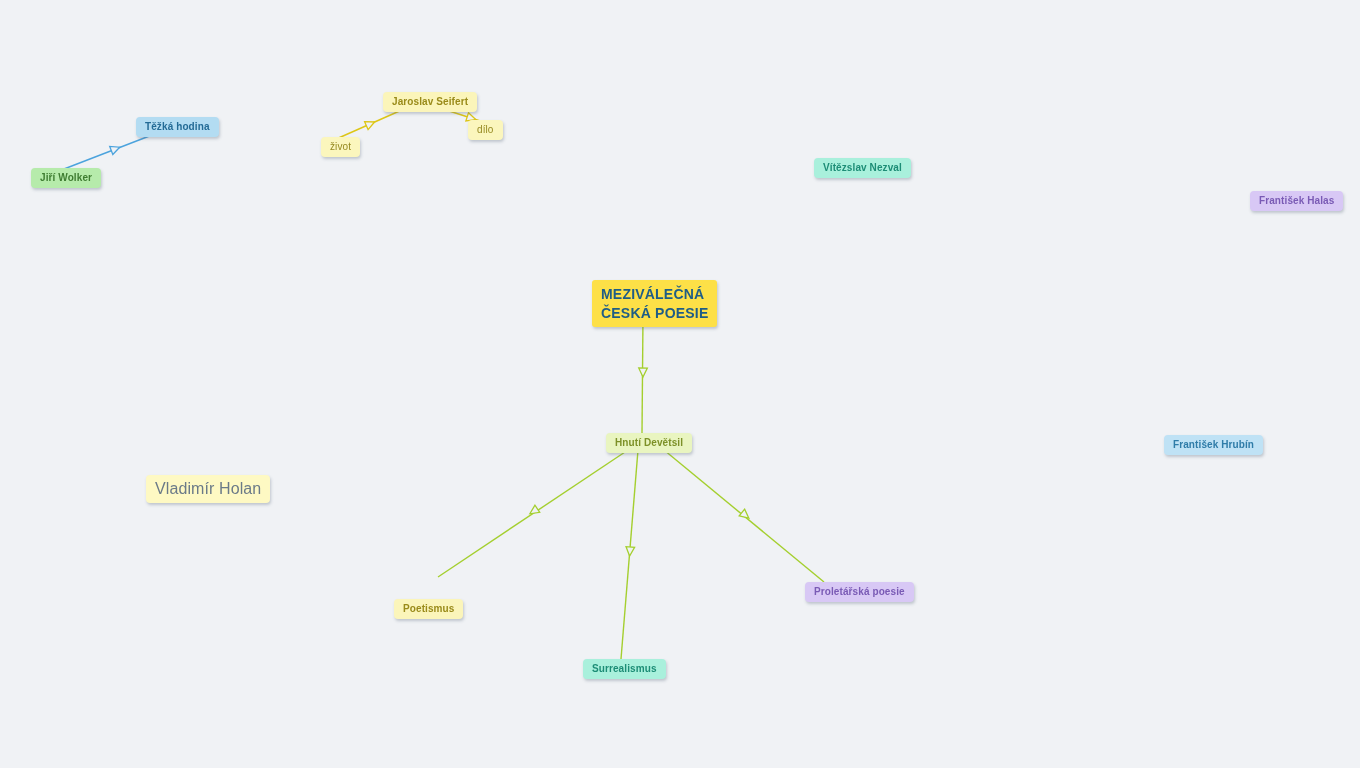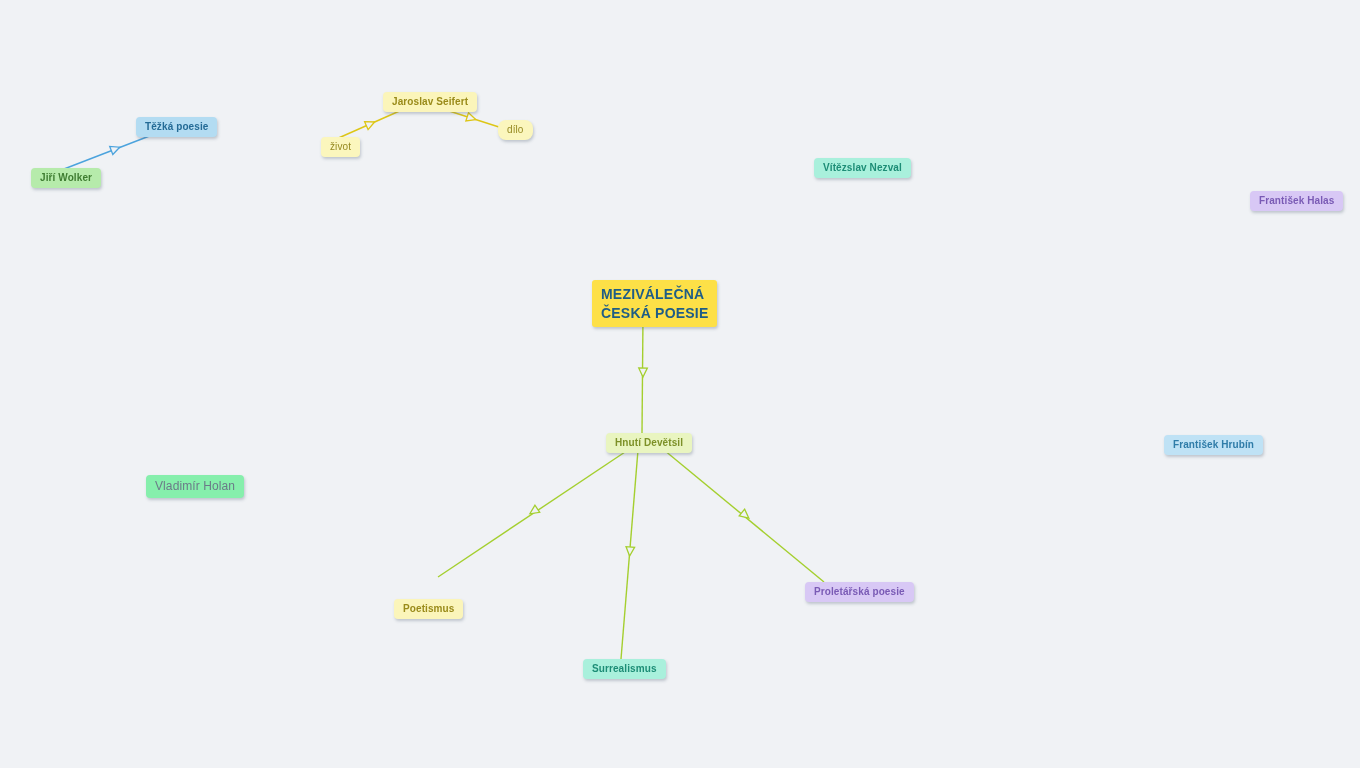--- a/index.html
+++ b/index.html
@@ -106,23 +106,23 @@
     padding: 4px 9px;
   }
   .n-purple {
     background: #d8c8f5;
     color: #7a5bb5;
     font-size: 10px;
     font-weight: bold;
     padding: 4px 9px;
   }
   .n-gray {
-    background: #86efac;
+    background: #fef9c3;
     color: #6b7a88;
-    font-size: 12px;
+    font-size: 16px;
     font-weight: normal;
     padding: 4px 9px;
   }
 </style>
 </head>
 <body>
 
 <div id="canvas">
 
   <svg id="edge-layer" viewBox="0 0 1360 768" xmlns="http://www.w3.org/2000/svg">
@@ -152,25 +152,25 @@
       </g>
       <g>
         <line x1="664" y1="450" x2="824" y2="582" stroke="#a4cf2e" stroke-width="1.4"></line>
         <polygon points="5,0 -4,4.3 -4,-4.3" fill="#f0f2f5" stroke="#a4cf2e" stroke-width="1.3" stroke-linejoin="miter" transform="translate(745,515) rotate(39.52263127117112)"></polygon>
       </g>
     </svg>
 
   <div id="node-layer">
       <div class="node n-central" style="left: 592px; top: 280px; min-width: 104px; min-height: 36px;">MEZIVÁLEČNÁ
 ČESKÁ POESIE</div>
-      <div class="node n-blue" style="left: 136px; top: 117px; min-width: 71px; min-height: 18px;">Těžká poesie</div>
+      <div class="node n-blue" style="left: 136px; top: 117px; min-width: 71px; min-height: 18px;">Těžká hodina</div>
       <div class="node n-green" style="left: 31px; top: 168px; min-width: 60px; min-height: 18px;">Jiří Wolker</div>
       <div class="node n-yellow" style="left: 383px; top: 92px; min-width: 77px; min-height: 17px;">Jaroslav Seifert</div>
       <div class="node n-yellow-plain" style="left: 303px; top: 137px; min-width: 31px; min-height: 17px; margin-left: 18px;">život</div>
-      <div class="node n-yellow-plain" style="left: 498px; top: 120px; min-width: 29px; min-height: 17px; border-radius: 8px;">dílo</div>
+      <div class="node n-yellow-plain" style="left: 468px; top: 120px; min-width: 29px; min-height: 17px;">dílo</div>
       <div class="node n-teal" style="left: 814px; top: 158px; min-width: 79px; min-height: 17px;">Vítězslav Nezval</div>
       <div class="node n-purple" style="left: 1250px; top: 159px; min-width: 81px; min-height: 17px; margin-top: 32px;">František Halas</div>
       <div class="node n-blue-light" style="left: 1164px; top: 435px; min-width: 82px; min-height: 17px; text-align: center;">František Hrubín</div>
       <div class="node n-gray" style="left: 146px; top: 475px; min-width: 75px; min-height: 17px;">Vladimír Holan</div>
       <div class="node n-devetsil" style="left: 606px; top: 433px; min-width: 72px; min-height: 17px;">Hnutí Devětsil</div>
       <div class="node n-yellow" style="left: 394px; top: 599px; min-width: 59px; min-height: 17px; text-align: right;">Poetismus</div>
       <div class="node n-teal" style="left: 583px; top: 659px; min-width: 69px; min-height: 17px;">Surrealismus</div>
       <div class="node n-purple" style="left: 805px; top: 582px; min-width: 90px; min-height: 17px;">Proletářská poesie</div>
     </div>
 

